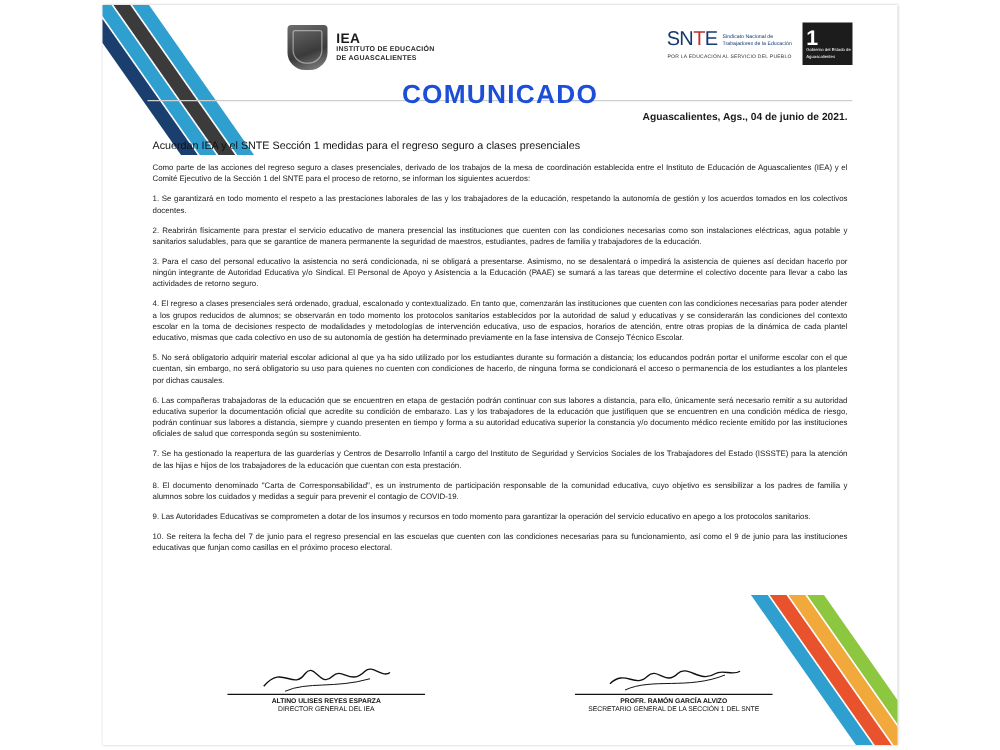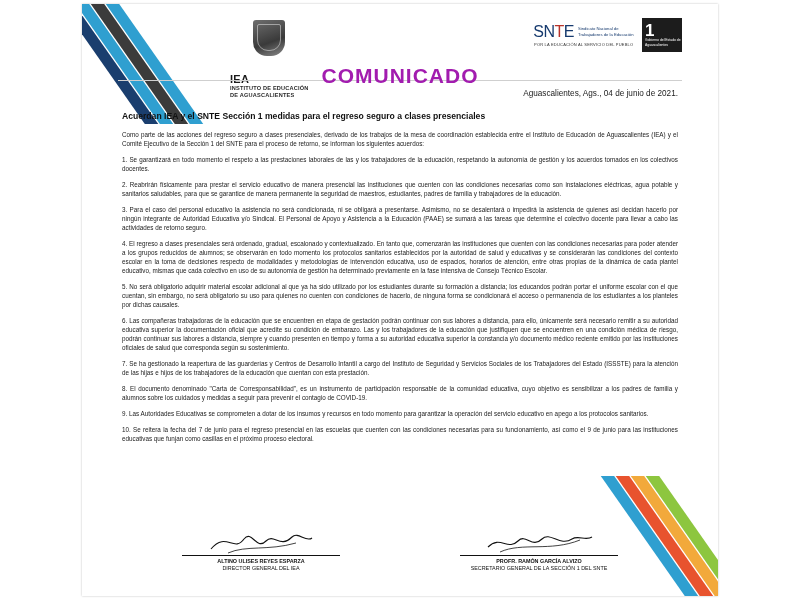--- a/index.html
+++ b/index.html
@@ -61,22 +61,21 @@
     left: 0; top: 14px;
     width: 100%;
     height: 44px;
   }
   .hdr-left {
     position: absolute;
     left: 148px;
     top: 2px;
     display: flex;
     align-items: center;
-    gap: 18px;
-    flex-direction: column;
+    gap: 7px;
   }
   .iea-seal {
     width: 32px; height: 36px;
     background: linear-gradient(160deg,#6e6e6e 0%, #3a3a3a 60%, #8a8a8a 100%);
     border-radius: 3px 3px 14px 14px;
     position: relative;
   }
   .iea-seal:before {
     content: "";
     position: absolute;
@@ -162,36 +161,37 @@
   }
   
   .doc-title {
     position: absolute;
     left: 0; right: 0;
     top: 60px;
     text-align: center;
     font-size: 21px;
     font-weight: bold;
     letter-spacing: 1px;
-    color: #a21caf;
+    color: #1d4ed8;
   }
   .place-date {
     position: absolute;
     right: 40px;
     top: 85px;
     font-size: 8.2px;
     color: #1a1a1a;
+    font-weight: bold;
   }
   .subtitle {
     position: absolute;
     left: 40px;
     right: 40px;
     top: 107px;
     font-size: 8.6px;
-    font-weight: bold;
+    font-weight: normal;
     color: #111111;
     line-height: 11px;
   }
   .body-block {
     position: absolute;
     left: 40px;
     right: 40px;
     top: 126px;
     font-size: 6.3px;
     color: #1a1a1a;

